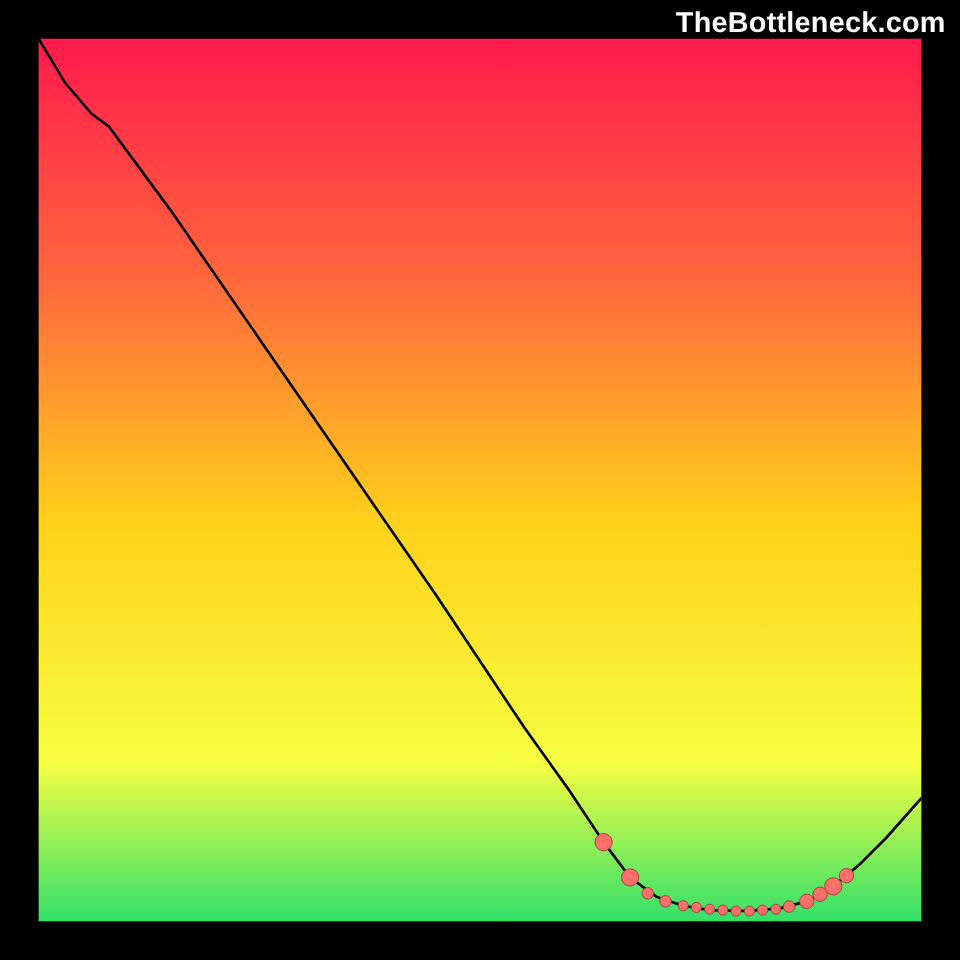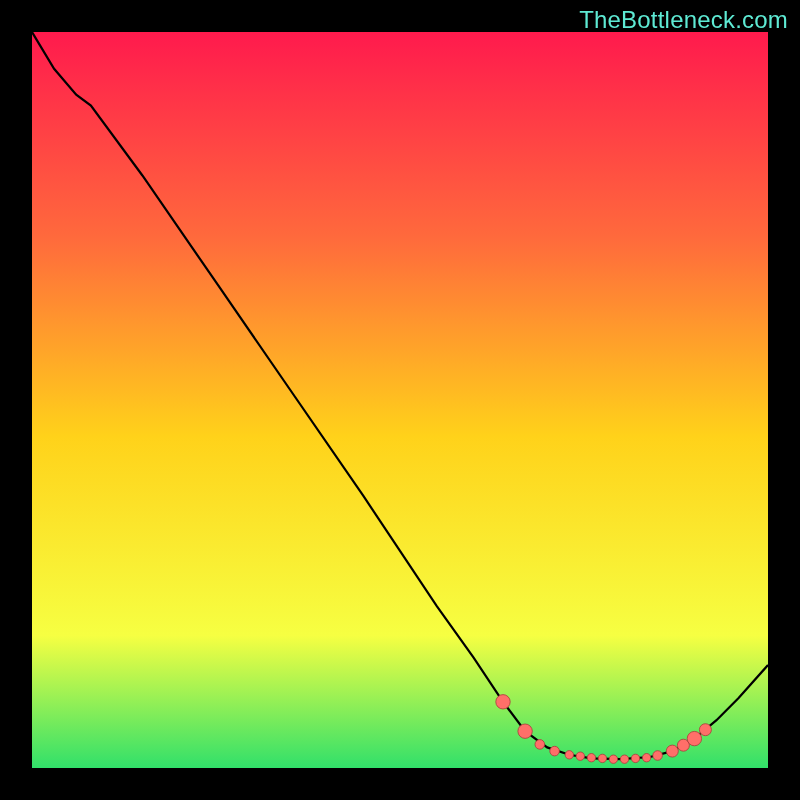--- a/index.html
+++ b/index.html
@@ -16,23 +16,23 @@
     left: 0;
     top: 0;
     width: 800px;
     height: 800px;
     background: #000;
   }
   .watermark {
     position: absolute;
     top: 6px;
     right: 12px;
-    color: #5eead4;
+    color: #ffffff;
     font-size: 24px;
-    font-weight: 400;
+    font-weight: 700;
     letter-spacing: 0.2px;
     user-select: none;
   }
   .plot {
     position: absolute;
     left: 32px;
     top: 32px;
     width: 736px;
     height: 736px;
   }

